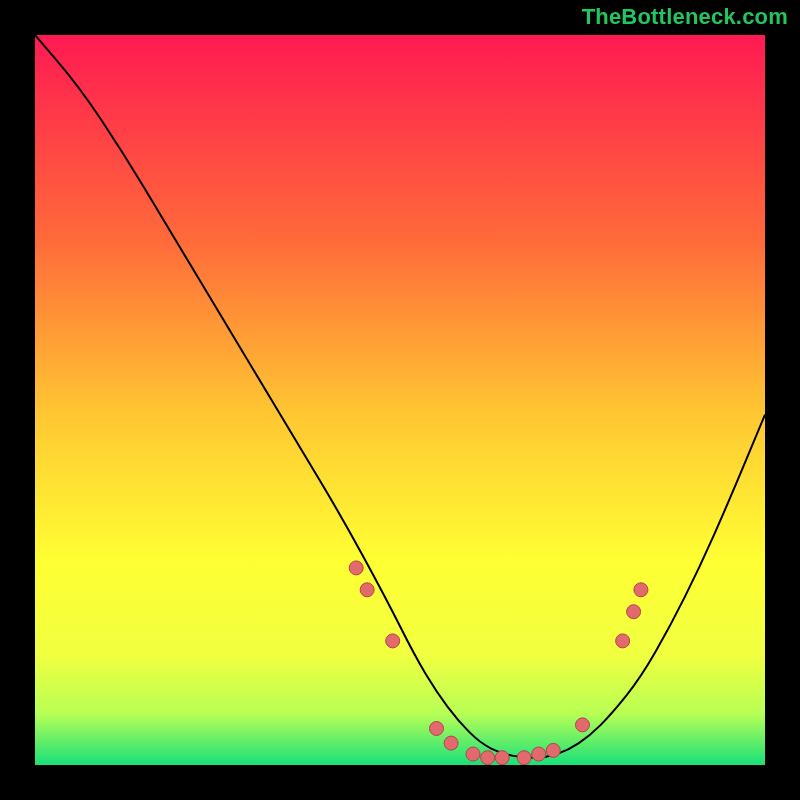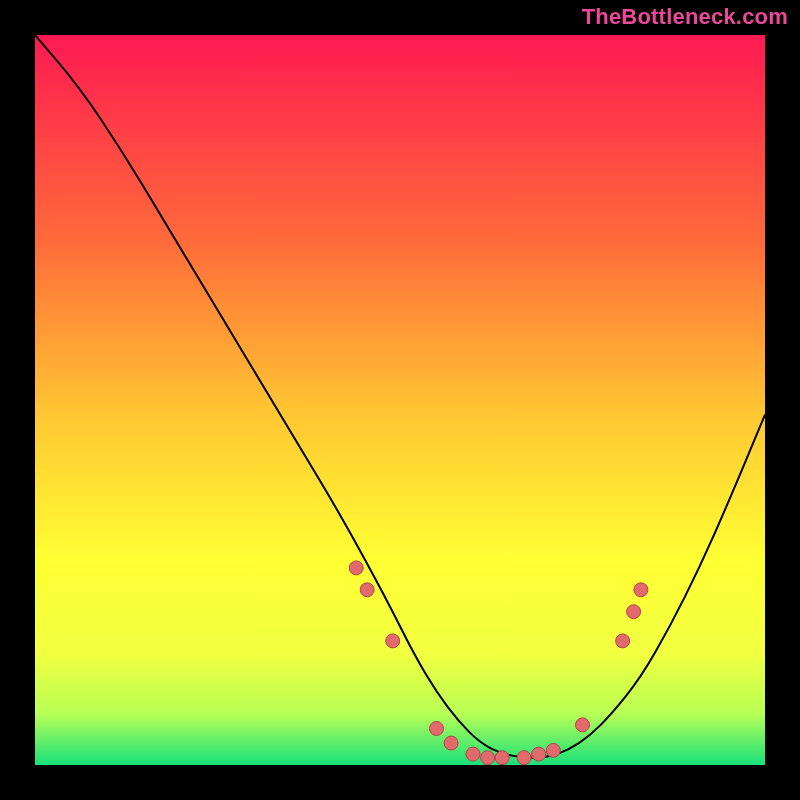--- a/index.html
+++ b/index.html
@@ -16,21 +16,21 @@
     left: 0;
     top: 0;
     width: 800px;
     height: 800px;
     background: #000;
   }
   .watermark {
     position: absolute;
     top: 4px;
     right: 12px;
-    color: #ec4899;
+    color: #22c55e;
     font-size: 22px;
     font-weight: 600;
     letter-spacing: 0.2px;
     z-index: 10;
     text-align: right;
   }
   .plot {
     position: absolute;
     left: 35px;
     top: 35px;

